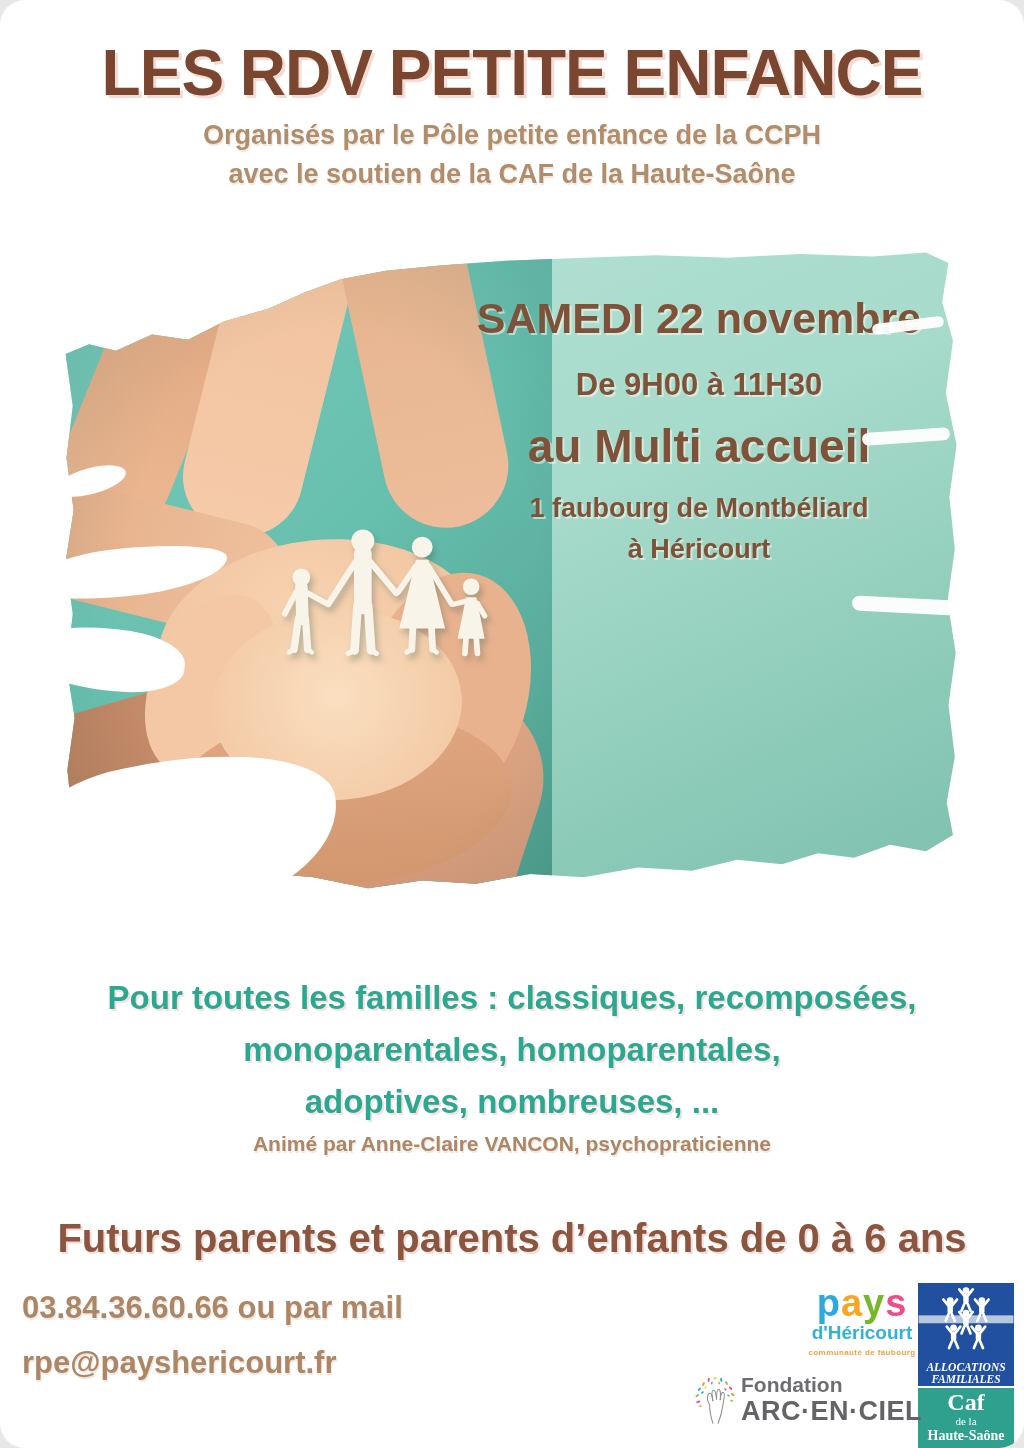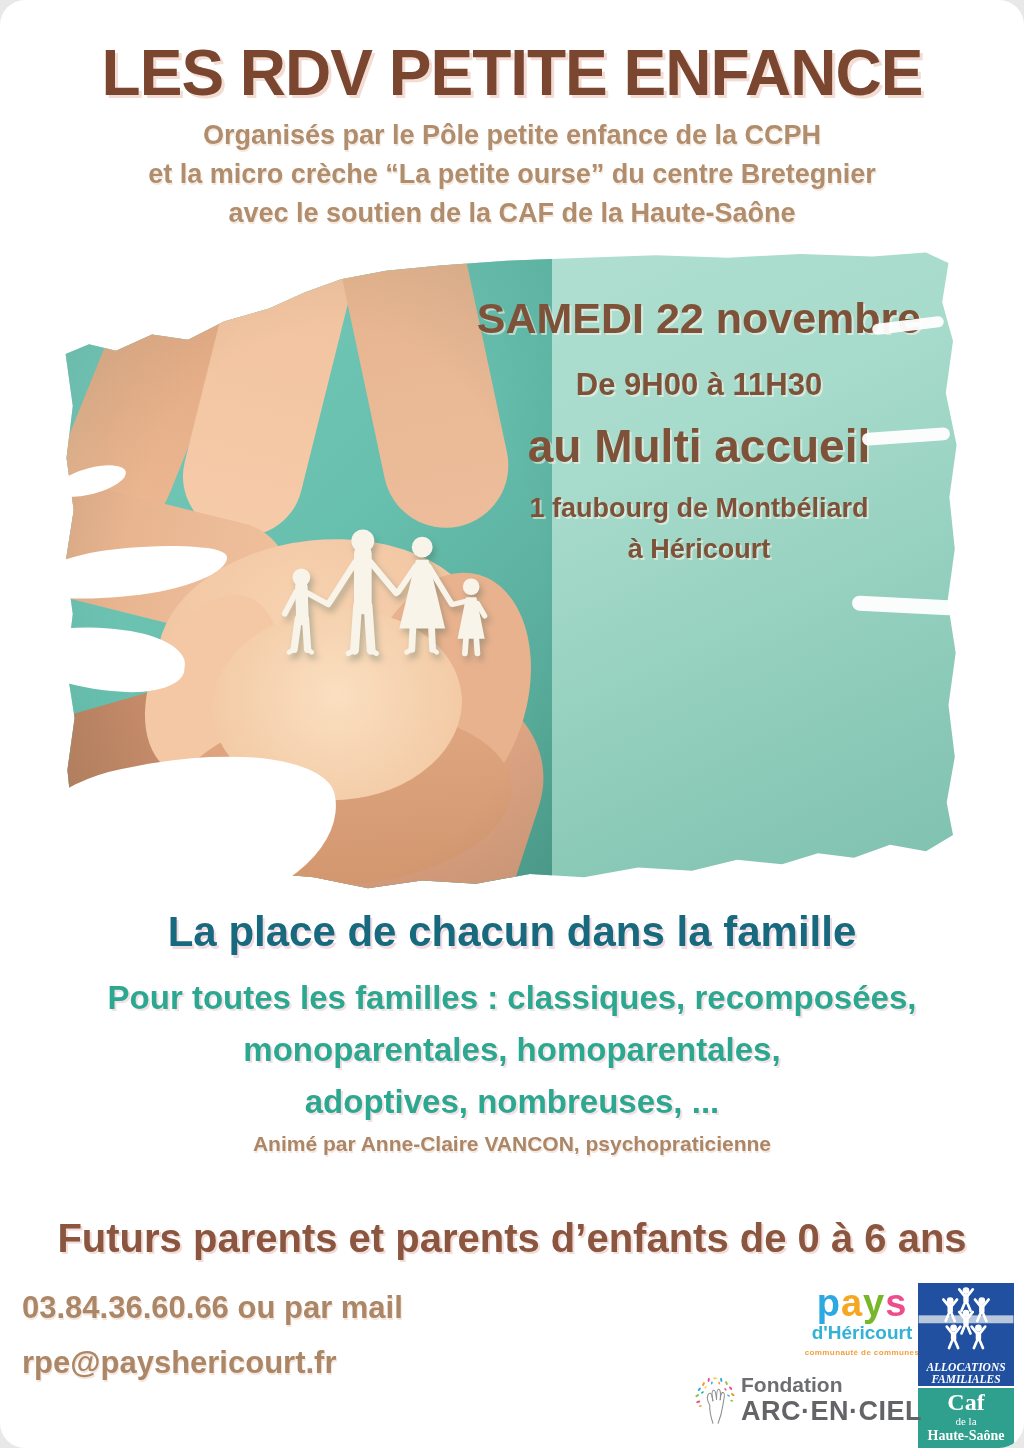--- a/index.html
+++ b/index.html
@@ -98,21 +98,20 @@
 </style>
 </head>
 <body>
 
 <div class="page">
 
   <div class="title">LES RDV PETITE ENFANCE</div>
 
   <div class="subtitle">
     <div>Organisés par le Pôle petite enfance de la CCPH</div>
-    <div>et la micro crèche “La petite ourse” du centre Bretegnier</div>
     <div>avec le soutien de la CAF de la Haute-Saône</div>
   </div>
 
   <div class="teal-block">
 
     <div class="photo">
       <div class="arm arm1"></div>
       <div class="arm arm2"></div>
       <div class="arm arm3"></div>
       <div class="arm arm4"></div>
@@ -173,39 +172,38 @@
   </div>
 
   <div class="slash slash1"></div>
   <div class="slash slash2"></div>
   <div class="slash slash3"></div>
   <div class="slash slash4"></div>
   <div class="streak streak1"></div>
   <div class="streak streak2"></div>
   <div class="streak streak3"></div>
 
-  <div class="headline">La place de chacun dans la famille</div>
   <div class="theme-lines">
     <div>Pour toutes les familles : classiques, recomposées,</div>
     <div>monoparentales, homoparentales,</div>
     <div>adoptives, nombreuses, ...</div>
   </div>
   <div class="facilitator">Animé par Anne-Claire VANCON, psychopraticienne</div>
 
   <div class="audience">Futurs parents et parents d’enfants de 0 à 6 ans</div>
 
   <div class="contact">
     <div>03.84.36.60.66 ou par mail</div>
     <div>rpe@payshericourt.fr</div>
   </div>
 
   <div class="logo-pays">
     <div class="pays-word"><span class="pl0">p</span><span class="pl1">a</span><span class="pl2">y</span><span class="pl3">s</span></div>
     <div class="pays-sub">d'Héricourt</div>
-    <div class="pays-tag">communauté de communes</div>
+    <div class="pays-tag">communauté de faubourg</div>
   </div>
 
   <div class="logo-caf">
     <div class="caf-blue">
       <svg width="96" height="70" viewBox="0 0 84 62" xmlns="http://www.w3.org/2000/svg">
         <rect x="0" y="26" width="84" height="7" fill="#b9c7dc"></rect>
         <g fill="#ffffff" stroke="#ffffff" stroke-linecap="round">
           <g transform="translate(42,11)">
               <circle cx="0" cy="-7" r="3" stroke="none"></circle>
               <rect x="-2.4" y="-4" width="4.8" height="9" rx="2" stroke="none"></rect>

